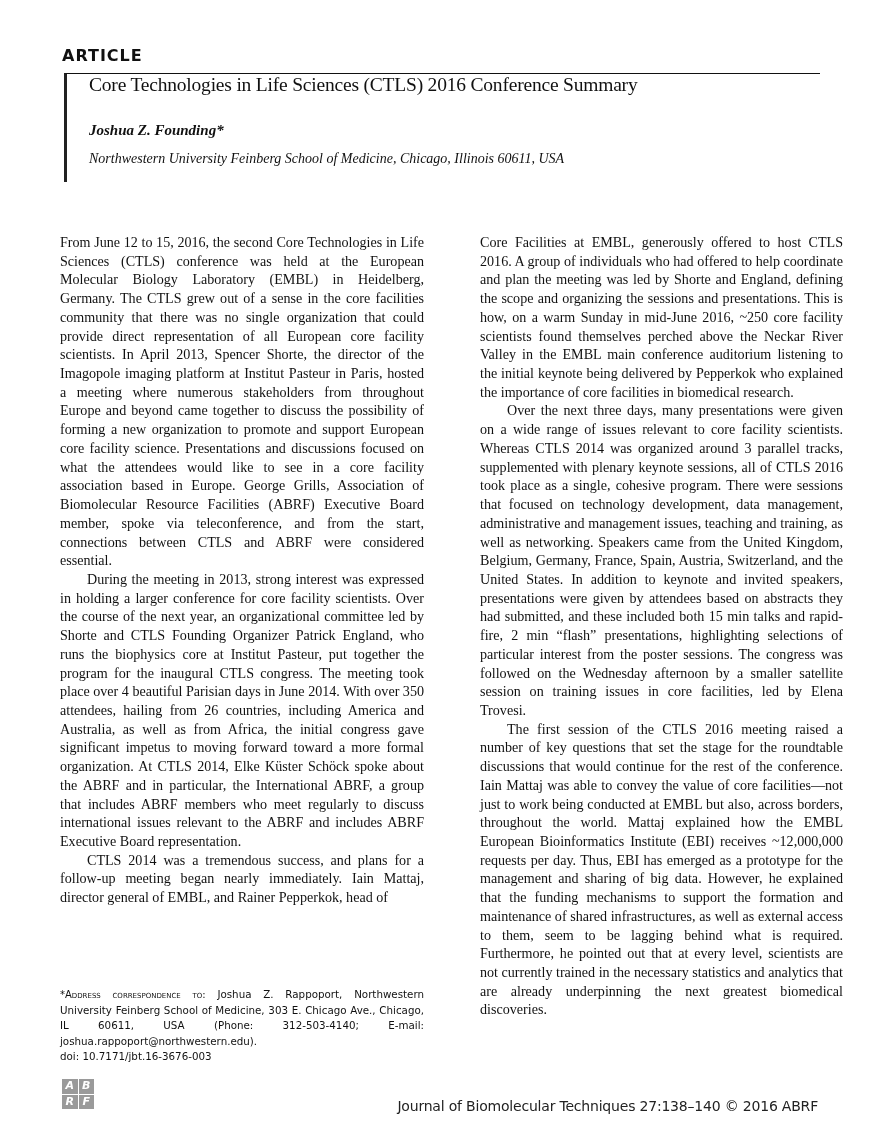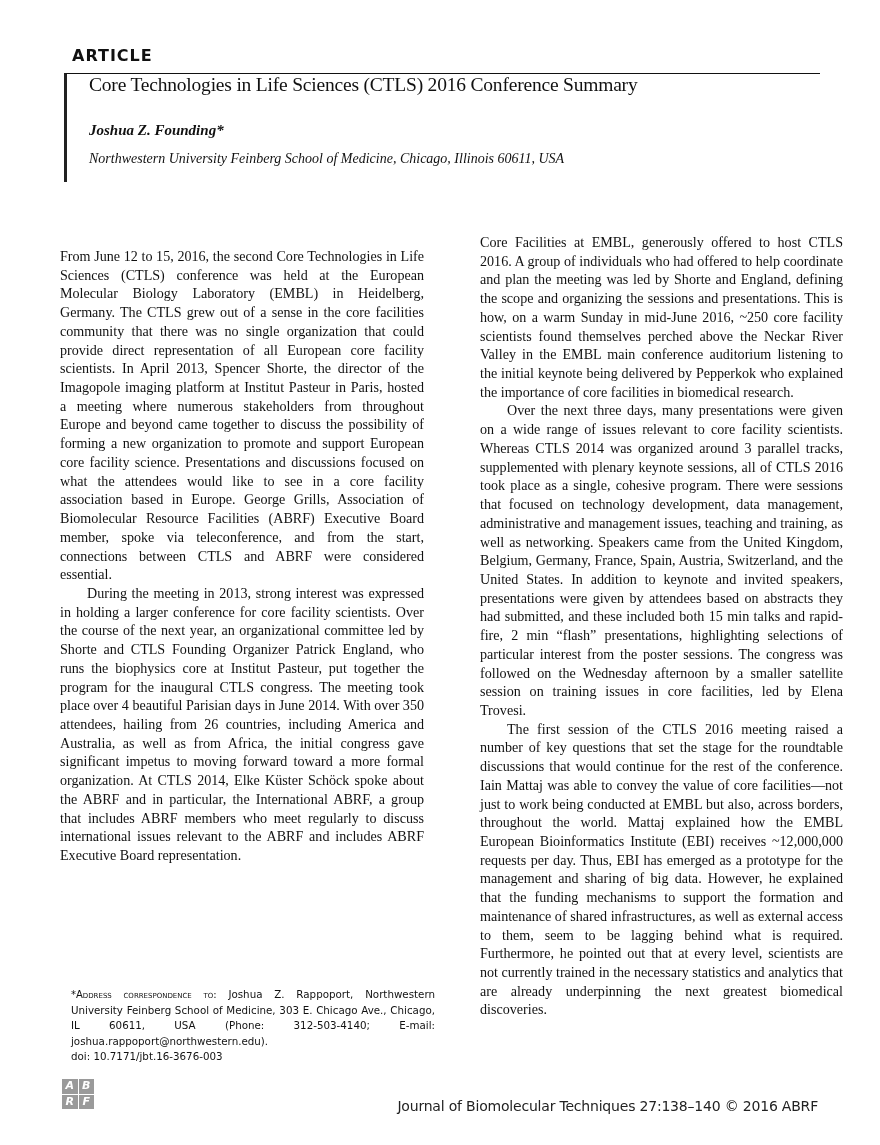--- a/index.html
+++ b/index.html
@@ -1,18 +1,18 @@
 <!DOCTYPE html>
 <html><head>
 <meta charset="utf-8">
 <style>
   html, body { margin: 0; padding: 0; background: #ffffff; }
   body { width: 880px; height: 1145px; position: relative; overflow: hidden; color: #111; }
   .section-label {
-    position: absolute; left: 72px; top: 46px;
+    position: absolute; left: 62px; top: 46px;
     font-family: "DejaVu Sans", sans-serif; font-weight: bold; font-size: 16px;
     letter-spacing: 1px; color: #111;
   }
   .header-box {
     position: absolute; left: 64px; top: 73px; width: 753px; height: 108px;
     border-top: 1.5px solid #111; border-left: 3px solid #222;
   }
   .title {
     position: absolute; left: 89px; top: 74px;
     font-family: "Liberation Serif", serif; font-size: 19.5px; color: #111;
@@ -24,28 +24,28 @@
   }
   .affil {
     position: absolute; left: 89px; top: 151px;
     font-family: "Liberation Serif", serif; font-style: italic; font-size: 14px; text-align: right;
   }
   .col {
     position: absolute; top: 233px; width: 364px;
     font-family: "Liberation Serif", serif; font-size: 14.1px; line-height: 18.72px;
     text-align: justify; hyphens: auto;
   }
-  .col.left { left: 60px; margin-top: 14px; }
+  .col.left { left: 60px; }
   .col.right { left: 480px; width: 363px; }
   .col p { margin: 0; text-indent: 0; }
   .col p.indent { text-indent: 27px; }
   .footnote {
     position: absolute; left: 60px; top: 987px; width: 364px;
     font-family: "DejaVu Sans", sans-serif; font-size: 10.3px; line-height: 15.6px;
-    text-align: justify; color: #111; margin-left: 11px;
+    text-align: justify; color: #111;
   }
   .footnote .sc { font-variant: small-caps; font-size: 10px; }
   .logo {
     position: absolute; left: 62px; top: 1079px; width: 32px; height: 30px;
     display: grid; grid-template-columns: 1fr 1fr; grid-template-rows: 1fr 1fr; gap: 1px;
   }
   .logo span {
     background: #9a9a9a; color: #fff; font-family: "DejaVu Sans", sans-serif;
     font-weight: bold; font-style: italic; font-size: 11px; line-height: 14px; text-align: center;
   }
@@ -59,20 +59,21 @@
 
 <div class="section-label">ARTICLE</div>
 <div class="header-box"></div>
 <div class="title">Core Technologies in Life Sciences (CTLS) 2016 Conference Summary</div>
 <div class="author">Joshua Z. Founding*</div>
 <div class="affil">Northwestern University Feinberg School of Medicine, Chicago, Illinois 60611, USA</div>
 
 <div class="col left">
   <p>From June 12 to 15, 2016, the second Core Technologies in Life Sciences (CTLS) conference was held at the European Molecular Biology Laboratory (EMBL) in Heidelberg, Germany. The CTLS grew out of a sense in the core facilities community that there was no single organization that could provide direct representation of all European core facility scientists. In April 2013, Spencer Shorte, the director of the Imagopole imaging platform at Institut Pasteur in Paris, hosted a meeting where numerous stakeholders from throughout Europe and beyond came together to discuss the possibility of forming a new organization to promote and support European core facility science. Presentations and discussions focused on what the attendees would like to see in a core facility association based in Europe. George Grills, Association of Biomolecular Resource Facilities (ABRF) Executive Board member, spoke via teleconference, and from the start, connections between CTLS and ABRF were considered essential.</p>
   <p class="indent">During the meeting in 2013, strong interest was expressed in holding a larger conference for core facility scientists. Over the course of the next year, an organizational committee led by Shorte and CTLS Founding Organizer Patrick England, who runs the biophysics core at Institut Pasteur, put together the program for the inaugural CTLS congress. The meeting took place over 4 beautiful Parisian days in June 2014. With over 350 attendees, hailing from 26 countries, including America and Australia, as well as from Africa, the initial congress gave significant impetus to moving forward toward a more formal organization. At CTLS 2014, Elke Küster Schöck spoke about the ABRF and in particular, the International ABRF, a group that includes ABRF members who meet regularly to discuss international issues relevant to the ABRF and includes ABRF Executive Board representation.</p>
+  <p class="indent">CTLS 2014 was a tremendous success, and plans for a follow-up meeting began nearly immediately. Iain Mattaj, director general of EMBL, and Rainer Pepperkok, head of</p>
 </div>
 
 <div class="col right">
   <p>Core Facilities at EMBL, generously offered to host CTLS 2016. A group of individuals who had offered to help coordinate and plan the meeting was led by Shorte and England, defining the scope and organizing the sessions and presentations. This is how, on a warm Sunday in mid-June 2016, ~250 core facility scientists found themselves perched above the Neckar River Valley in the EMBL main conference auditorium listening to the initial keynote being delivered by Pepperkok who explained the importance of core facilities in biomedical research.</p>
   <p class="indent">Over the next three days, many presentations were given on a wide range of issues relevant to core facility scientists. Whereas CTLS 2014 was organized around 3 parallel tracks, supplemented with plenary keynote sessions, all of CTLS 2016 took place as a single, cohesive program. There were sessions that focused on technology development, data management, administrative and management issues, teaching and training, as well as networking. Speakers came from the United Kingdom, Belgium, Germany, France, Spain, Austria, Switzerland, and the United States. In addition to keynote and invited speakers, presentations were given by attendees based on abstracts they had submitted, and these included both 15 min talks and rapid-fire, 2 min “flash” presentations, highlighting selections of particular interest from the poster sessions. The congress was followed on the Wednesday afternoon by a smaller satellite session on training issues in core facilities, led by Elena Trovesi.</p>
   <p class="indent">The first session of the CTLS 2016 meeting raised a number of key questions that set the stage for the roundtable discussions that would continue for the rest of the conference. Iain Mattaj was able to convey the value of core facilities—not just to work being conducted at EMBL but also, across borders, throughout the world. Mattaj explained how the EMBL European Bioinformatics Institute (EBI) receives ~12,000,000 requests per day. Thus, EBI has emerged as a prototype for the management and sharing of big data. However, he explained that the funding mechanisms to support the formation and maintenance of shared infrastructures, as well as external access to them, seem to be lagging behind what is required. Furthermore, he pointed out that at every level, scientists are not currently trained in the necessary statistics and analytics that are already underpinning the next greatest biomedical discoveries.</p>
 </div>
 
 <div class="footnote">
   <span class="sc">*Address correspondence to:</span><span> Joshua Z. Rappoport, Northwestern University Feinberg School of Medicine, 303 E. Chicago Ave., Chicago, IL 60611, USA (Phone: 312-503-4140; E-mail: joshua.rappoport@northwestern.edu).</span><br>

